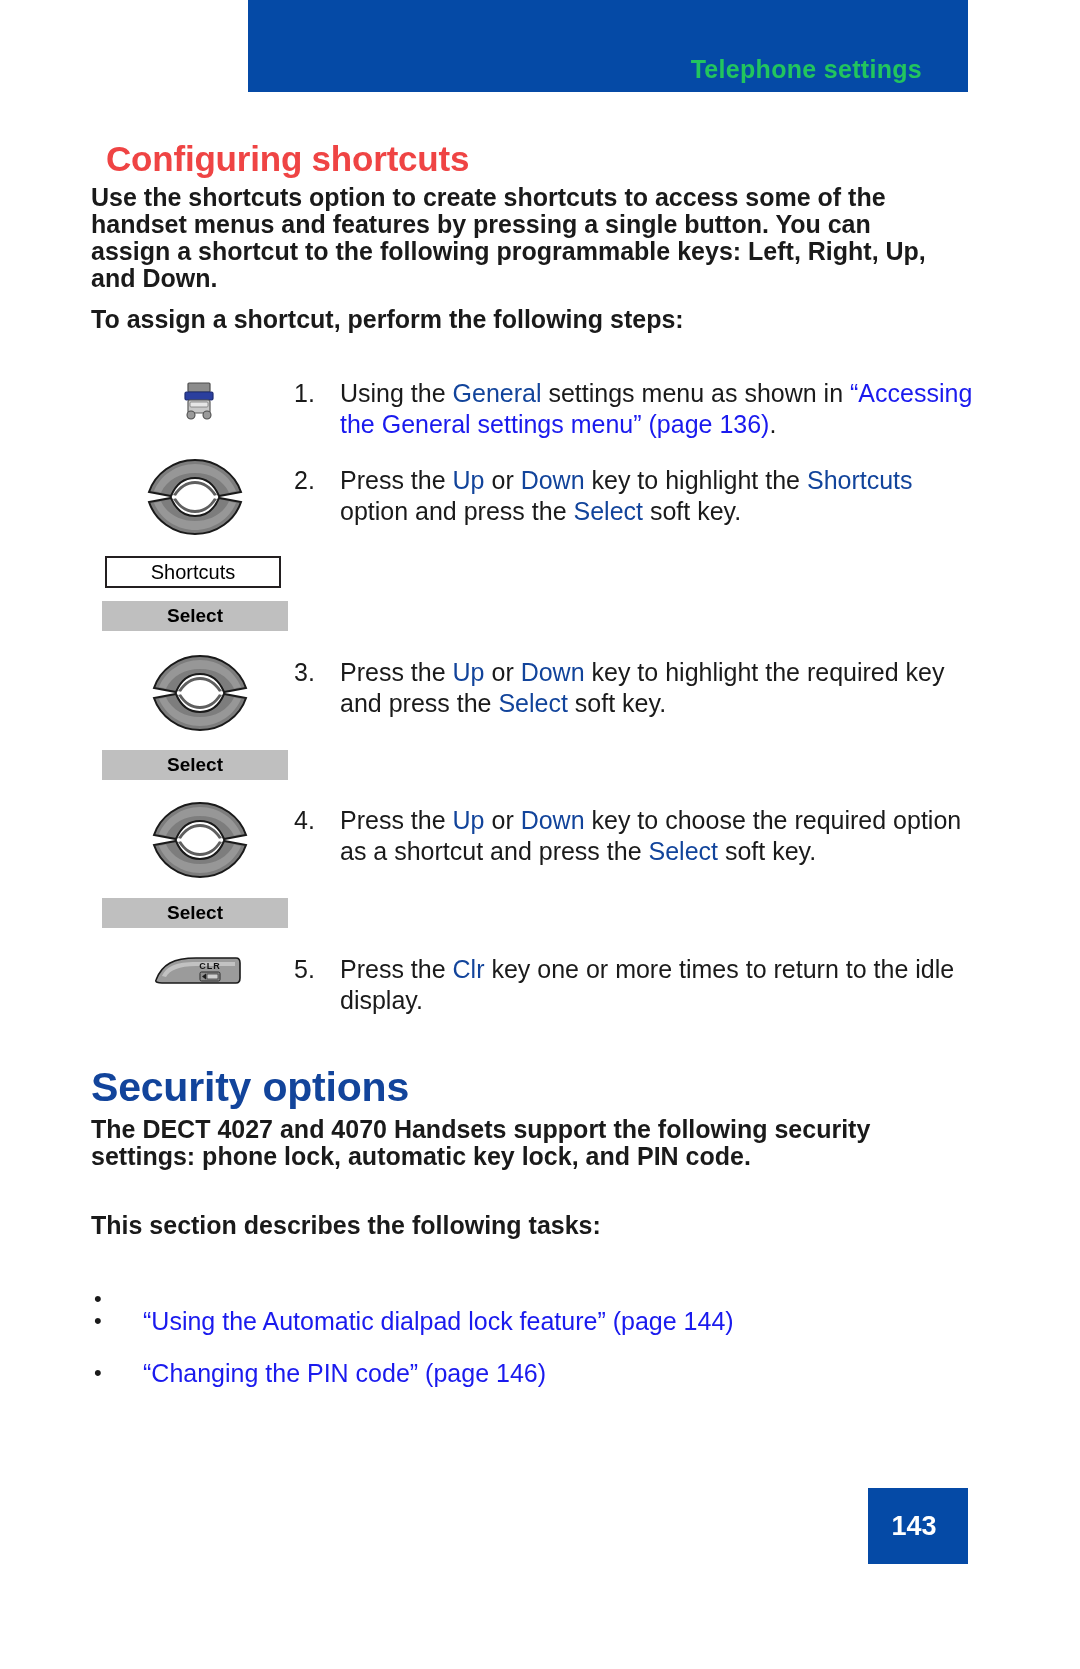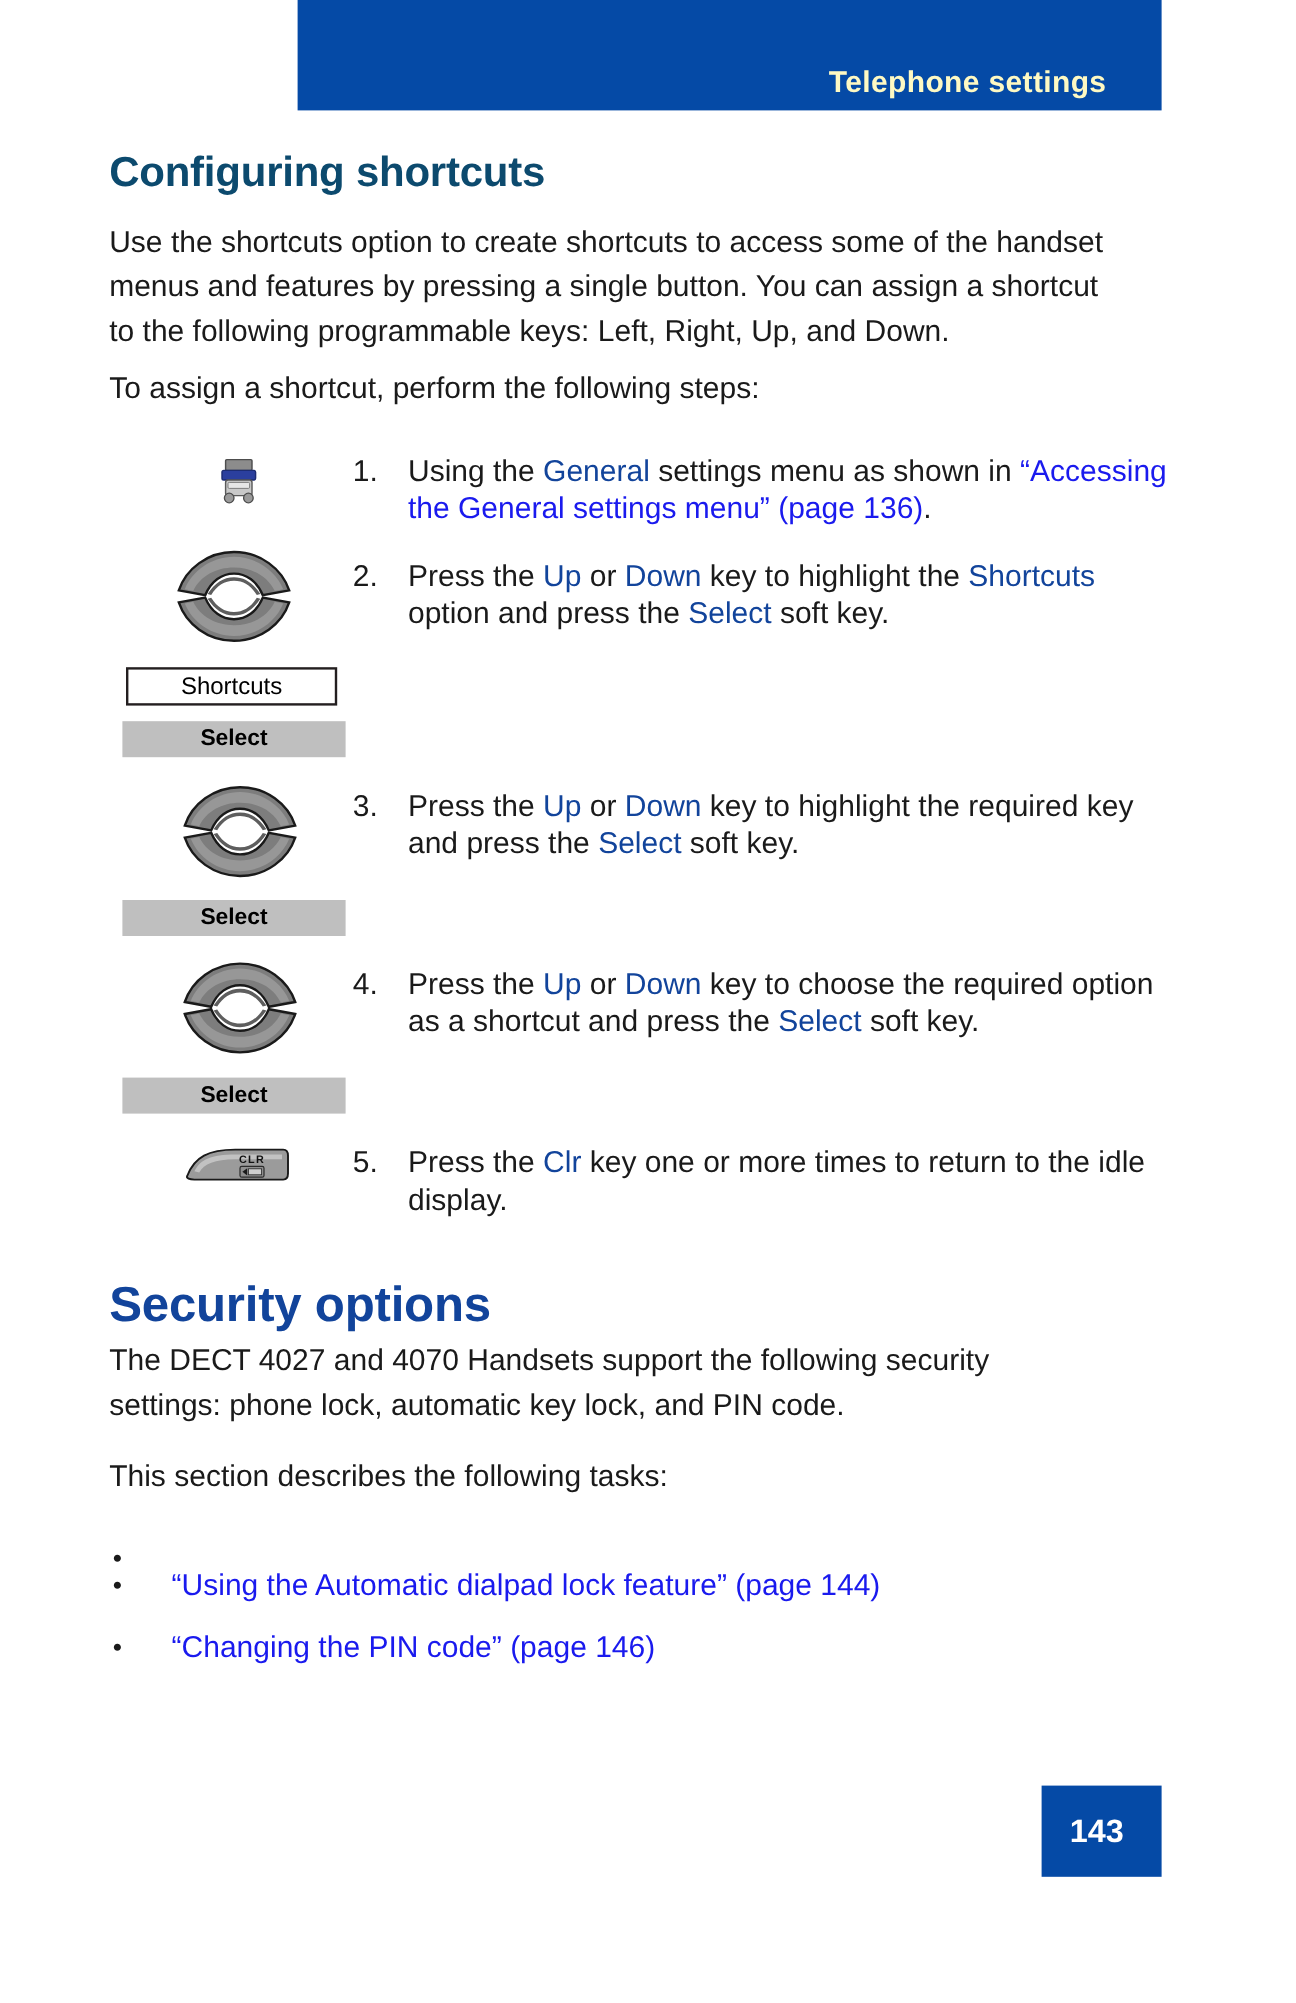--- a/index.html
+++ b/index.html
@@ -20,44 +20,44 @@
     top: 0;
     width: 720px;
     height: 92px;
     background: #0747a6;
     background: #054aa6;
   }
   .header-title {
     position: absolute;
     right: 46px;
     bottom: 8px;
-    color: #fef9c3;
+    color: #22c55e;
     font-size: 25px;
     font-weight: bold;
     letter-spacing: 0.3px;
     white-space: nowrap;
   }
 
   
   .content {
     position: absolute;
     left: 0;
     top: 92px;
     width: 1080px;
   }
 
   h1.section-title {
-    margin: 0;
+    margin: 15px;
     padding: 0;
     position: absolute;
     left: 91px;
     top: 32px;
     font-size: 35px;
     font-weight: bold;
-    color: #0c4a6e;
+    color: #ef4444;
     letter-spacing: -0.2px;
     white-space: nowrap;
   }
 
   h1.section-title2 {
     margin: 0;
     padding: 0;
     position: absolute;
     left: 91px;
     top: 972px;
@@ -65,23 +65,24 @@
     font-weight: bold;
     color: #12449b;
     letter-spacing: -0.2px;
     white-space: nowrap;
   }
 
   p.body-para {
     position: absolute;
     margin: 0;
     font-size: 25px;
-    line-height: 37px;
+    line-height: 27px;
     color: #1a1a1a;
     font-family: "Liberation Sans", sans-serif;
+    font-weight: bold;
   }
 
   .p-intro   { left: 91px; top: 92px;  width: 850px; }
   .p-assign  { left: 91px; top: 214px; width: 850px; }
   .p-sec1    { left: 91px; top: 1024px; width: 830px; }
   .p-sec2    { left: 91px; top: 1120px; width: 830px; }
 
   b.blue { color: #12449b; font-weight: normal; }
 
   

